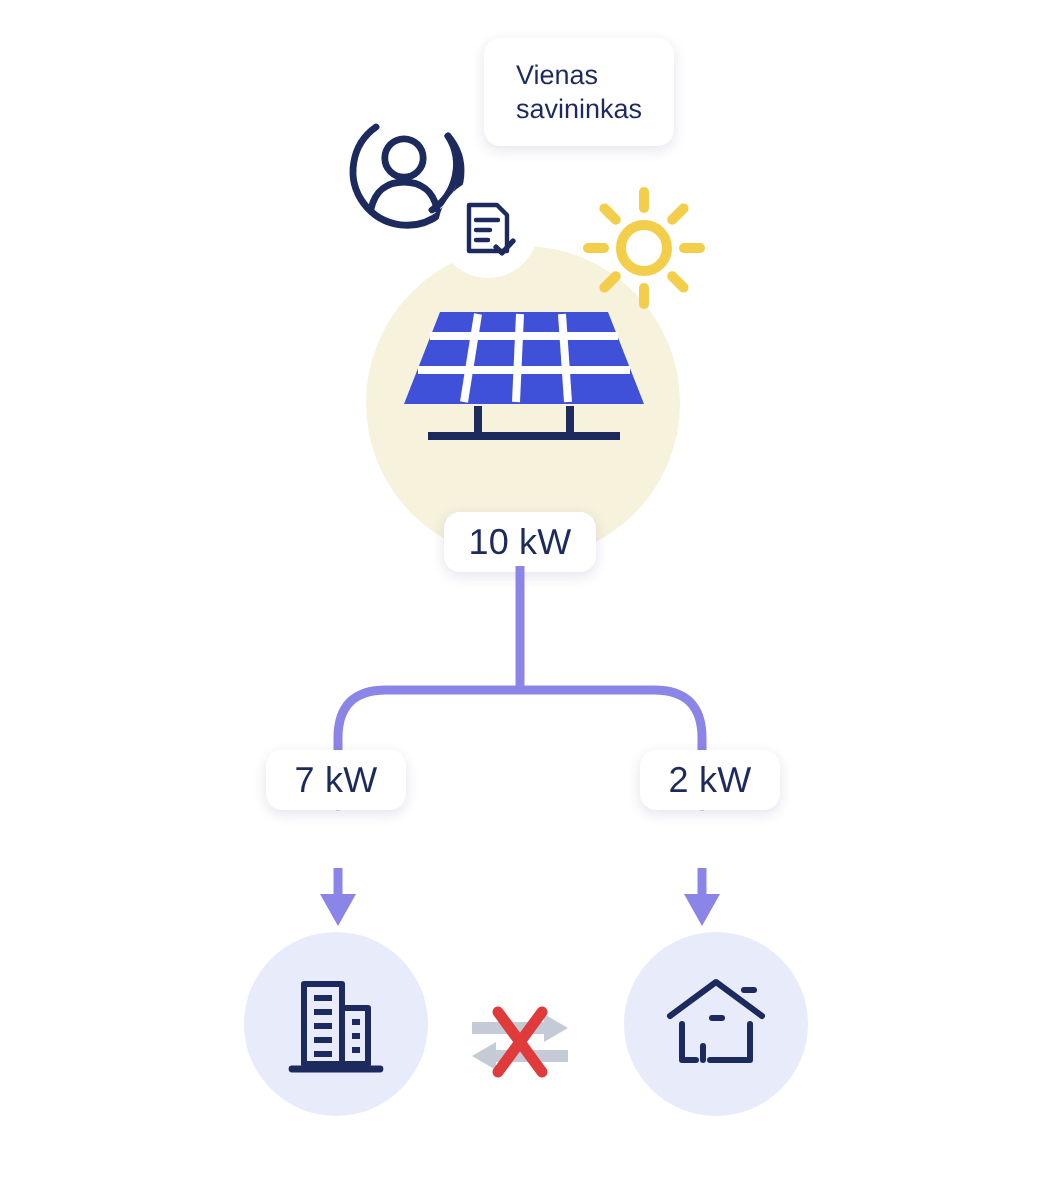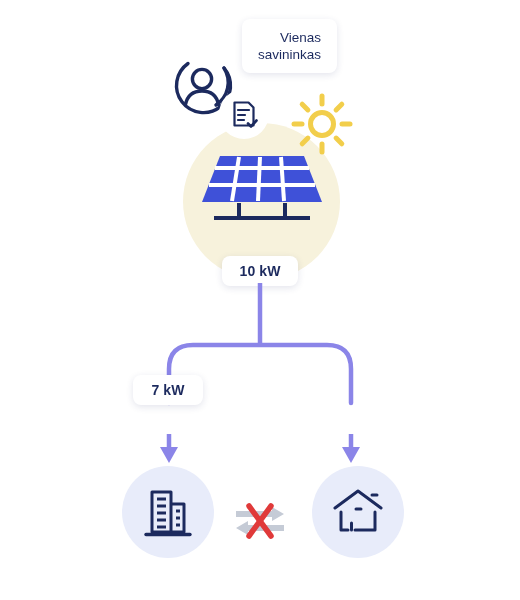--- a/index.html
+++ b/index.html
@@ -35,37 +35,37 @@
 
   
   .card {
     position: absolute;
     background: #ffffff;
     border-radius: 8px;
     box-shadow: 0 2px 7px rgba(40, 50, 110, 0.13);
     display: flex;
     align-items: center;
     justify-content: center;
-    text-align: right;
+    text-align: left;
     color: #1C2A5E;
     box-sizing: border-box;
   }
   .card-owner {
     left: 242px;
     top: 19px;
     width: 95px;
     height: 54px;
     font-size: 13.5px;
     line-height: 17px;
     font-weight: 400;
     padding: 0 6px;
   }
   .card-kw {
-    font-size: 14px;
-    font-weight: 700;
+    font-size: 18px;
+    font-weight: 400;
     letter-spacing: 0.1px;
   }
   .card-10kw { left: 222px; top: 256px; width: 76px; height: 30px; }
   .card-8kw  { left: 133px; top: 375px; width: 70px; height: 30px; }
   .card-2kw  { left: 320px; top: 375px; width: 70px; height: 30px; }
 
   
   .icon-person { position: absolute; left: 168px; top: 50px;  width: 68px; height: 68px; }
   .icon-doc    { position: absolute; left: 219px; top: 89px;  width: 50px; height: 50px; }
   .icon-sun    { position: absolute; left: 288px; top: 90px;  width: 68px; height: 68px; }
@@ -176,20 +176,23 @@
 
       <path d="M251 151 V166" stroke="#8B85E8" stroke-width="4.5"></path>
       <path d="M242 164 L251 180 L260 164 Z" fill="#8B85E8"></path>
     </svg>
   </div>
 
   <div class="card card-kw card-8kw">
     <span>7 kW</span>
   </div>
 
+  <div class="card card-kw card-2kw">
+    <span>2 kW</span>
+  </div>
 
   <div class="node node-building">
     <svg viewBox="0 0 60 60" width="60" height="60" fill="none" stroke="#1C2A5E" stroke-width="3" stroke-linejoin="round">
       <path d="M14 10 H33 V50 H14 Z"></path>
       <path d="M33 22 H46 V50 H33"></path>
       <g stroke-width="3" stroke-linecap="butt">
         <path d="M19 17 H28"></path>
         <path d="M19 24 H28"></path>
         <path d="M19 31 H28"></path>
         <path d="M19 38 H28"></path>

